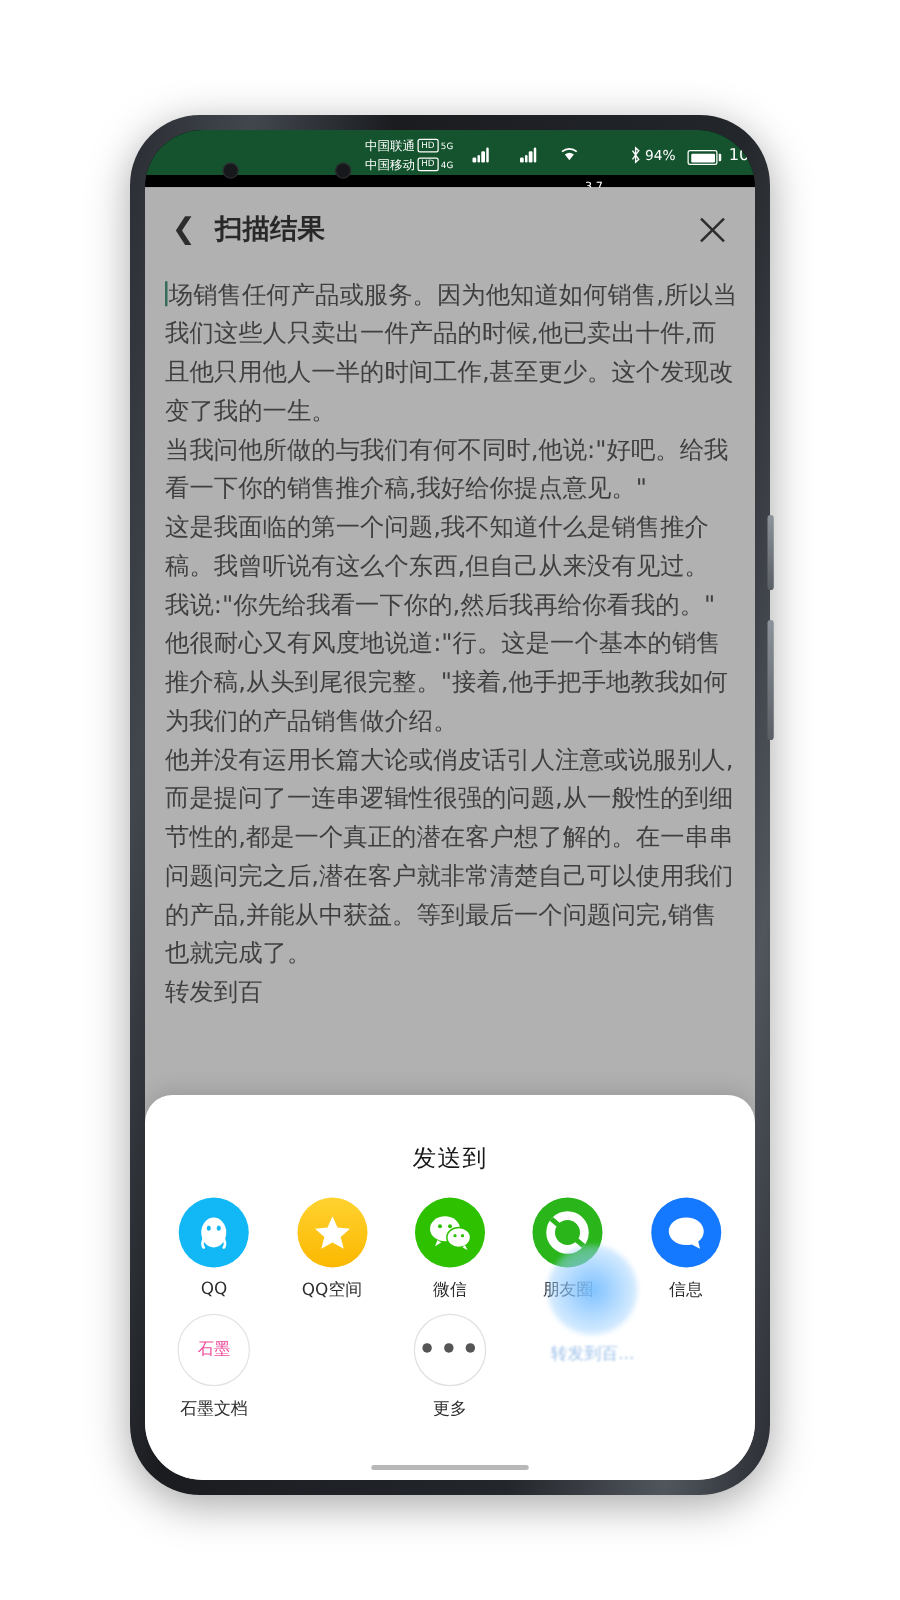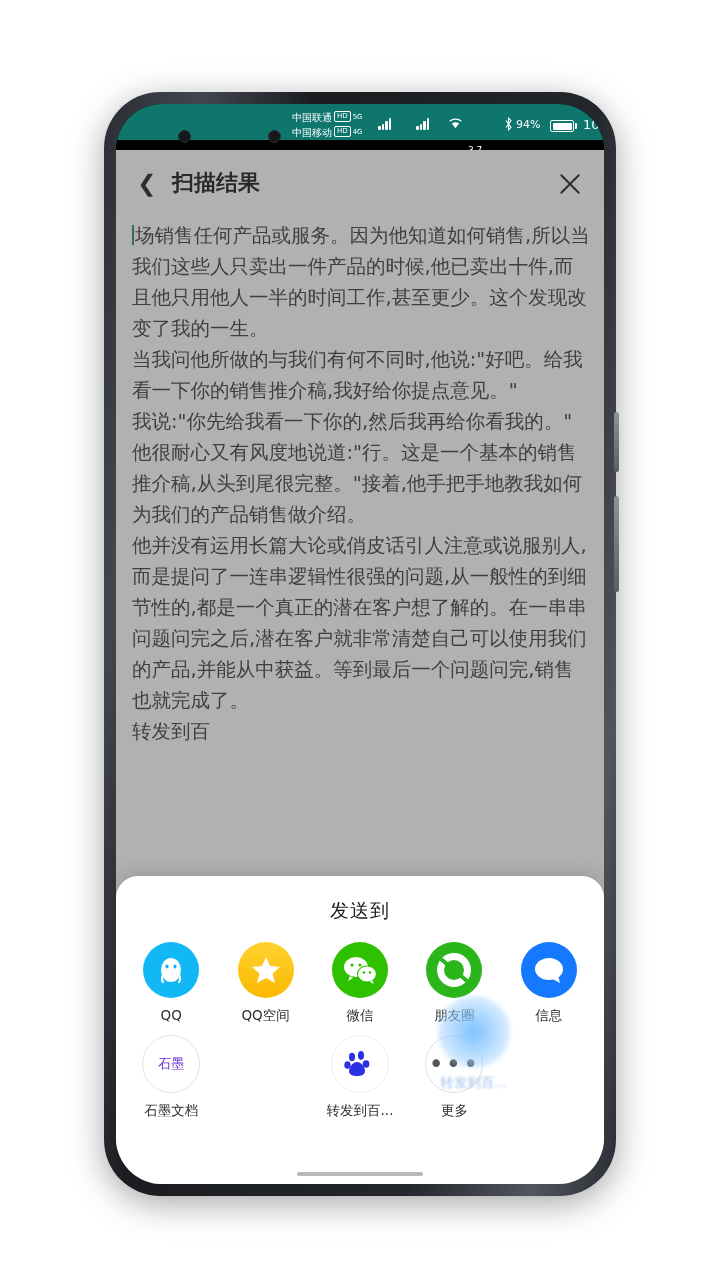--- a/index.html
+++ b/index.html
@@ -50,21 +50,21 @@
   }
   .side-btn.b1 { top: 320px; height: 60px; }
   .side-btn.b2 { top: 404px; height: 96px; }
 
   
   .status-bar {
     position: absolute;
     left: 0; top: 0;
     width: 488px;
     height: 36px;
-    background: #0f766e;
+    background: #14532d;
     color: #ffffff;
     display: flex;
     align-items: center;
     font-size: 11px;
   }
   .camera-dot {
     position: absolute;
     width: 11px; height: 11px;
     border-radius: 50%;
     background: #17181c;
@@ -210,21 +210,21 @@
     width: 488px;
     height: 308px;
     background: #ffffff;
     border-radius: 22px 22px 0 0;
     box-shadow: 0 -4px 18px rgba(0,0,0,0.12);
   }
   .share-title {
     text-align: center;
     font-size: 19px;
     color: #191919;
-    padding-top: 22px;
+    padding-top: 38px;
     letter-spacing: 1px;
   }
   .share-grid {
     display: grid;
     grid-template-columns: repeat(5, 1fr);
     row-gap: 10px;
     padding: 18px 8px 0 8px;
   }
   .share-item {
     display: flex;
@@ -257,21 +257,21 @@
   .ic-wechat { background: #2dc100; }
   .ic-moments { background: #2ab61b; }
   .ic-weibo { background: #e6162d; }
   .ic-sms { background: #1479ff; }
   .ic-shimo { background: #ffffff; border: 1px solid #e3e3e3; }
   .ic-baidu { background: #ffffff; border: 1px solid #eee; }
   .ic-more { background: #ffffff; border: 1px solid #e0e0e0; }
 
   .shimo-text {
     font-size: 13px;
-    color: #6d28d9;
+    color: #ec4899;
     line-height: 14px;
     text-align: center;
   }
   .more-dots { color: #555; font-size: 26px; letter-spacing: 2px; line-height: 10px; }
 
   .aperture {
     width: 34px; height: 34px;
     border-radius: 50%;
     background: #fff;
     position: relative;
@@ -391,20 +391,21 @@
 
         <div class="app-bar">
           <div class="back-chevron">❮</div>
           <div class="app-title">扫描结果</div>
           <div class="close-x"></div>
         </div>
 
         <div class="ocr-text">
           <p><span class="caret"></span><span>场销售任何产品或服务。因为他知道如何销售,所以当我们这些人只卖出一件产品的时候,他已卖出十件,而且他只用他人一半的时间工作,甚至更少。这个发现改变了我的一生。</span></p>
           <p>当我问他所做的与我们有何不同时,他说:"好吧。给我看一下你的销售推介稿,我好给你提点意见。"</p>
+          <p>这是我面临的第一个问题,我不知道什么是销售推介稿。我曾听说有这么个东西,但自己从来没有见过。</p>
           <p>我说:"你先给我看一下你的,然后我再给你看我的。"</p>
           <p>他很耐心又有风度地说道:"行。这是一个基本的销售推介稿,从头到尾很完整。"接着,他手把手地教我如何为我们的产品销售做介绍。</p>
           <p>他并没有运用长篇大论或俏皮话引人注意或说服别人,而是提问了一连串逻辑性很强的问题,从一般性的到细节性的,都是一个真正的潜在客户想了解的。在一串串问题问完之后,潜在客户就非常清楚自己可以使用我们的产品,并能从中获益。等到最后一个问题问完,销售也就完成了。</p>
           <p>转发到百</p>
         </div>
       </div>
 
       <div class="dim-overlay"></div>
 
       <div class="share-sheet">
@@ -471,32 +472,20 @@
               <div class="shimo-text">石墨</div>
             </div>
             <div class="share-label">石墨文档</div>
           </div>
 
           <div class="share-item">
             <div class="share-icon"></div>
             <div class="share-label"></div>
           </div>
 
-          <div class="share-item">
-            <div class="share-icon ic-baidu">
-              <svg width="32" height="30" viewBox="0 0 32 30">
-                <ellipse cx="8" cy="8" rx="3" ry="4.2" fill="#2932e1"></ellipse>
-                <ellipse cx="17" cy="6.5" rx="3" ry="4.4" fill="#2932e1"></ellipse>
-                <ellipse cx="3.5" cy="16" rx="3.2" ry="3.8" fill="#2932e1"></ellipse>
-                <ellipse cx="22" cy="15" rx="3.4" ry="3.8" fill="#2932e1"></ellipse>
-                <path d="M13 13 C17 13 21 18 21 22 C21 26 17 27 13 27 C9 27 5 26 5 22 C5 18 9 13 13 13 Z" fill="#2932e1"></path>
-              </svg>
-            </div>
-            <div class="share-label">转发到百...</div>
-          </div>
 
           <div class="share-item">
             <div class="share-icon ic-more">
               <div class="more-dots">•••</div>
             </div>
             <div class="share-label">更多</div>
           </div>
 
         </div>
 

